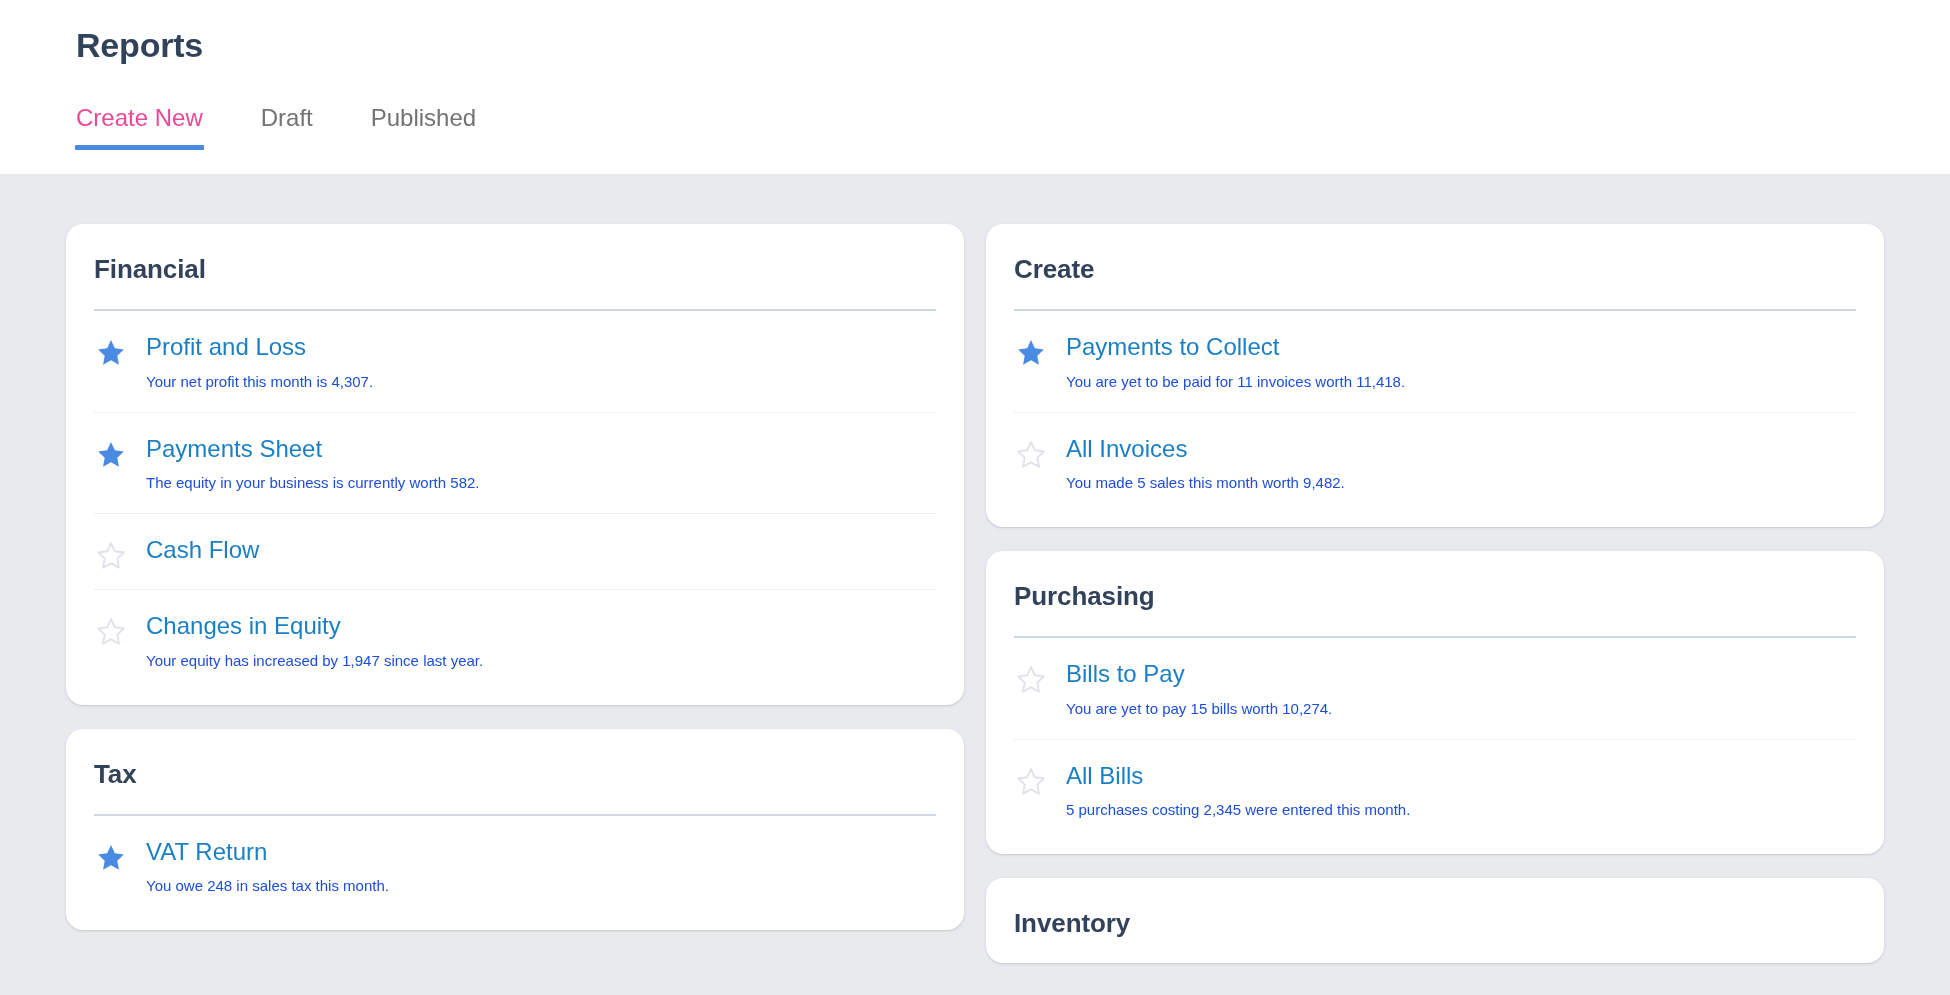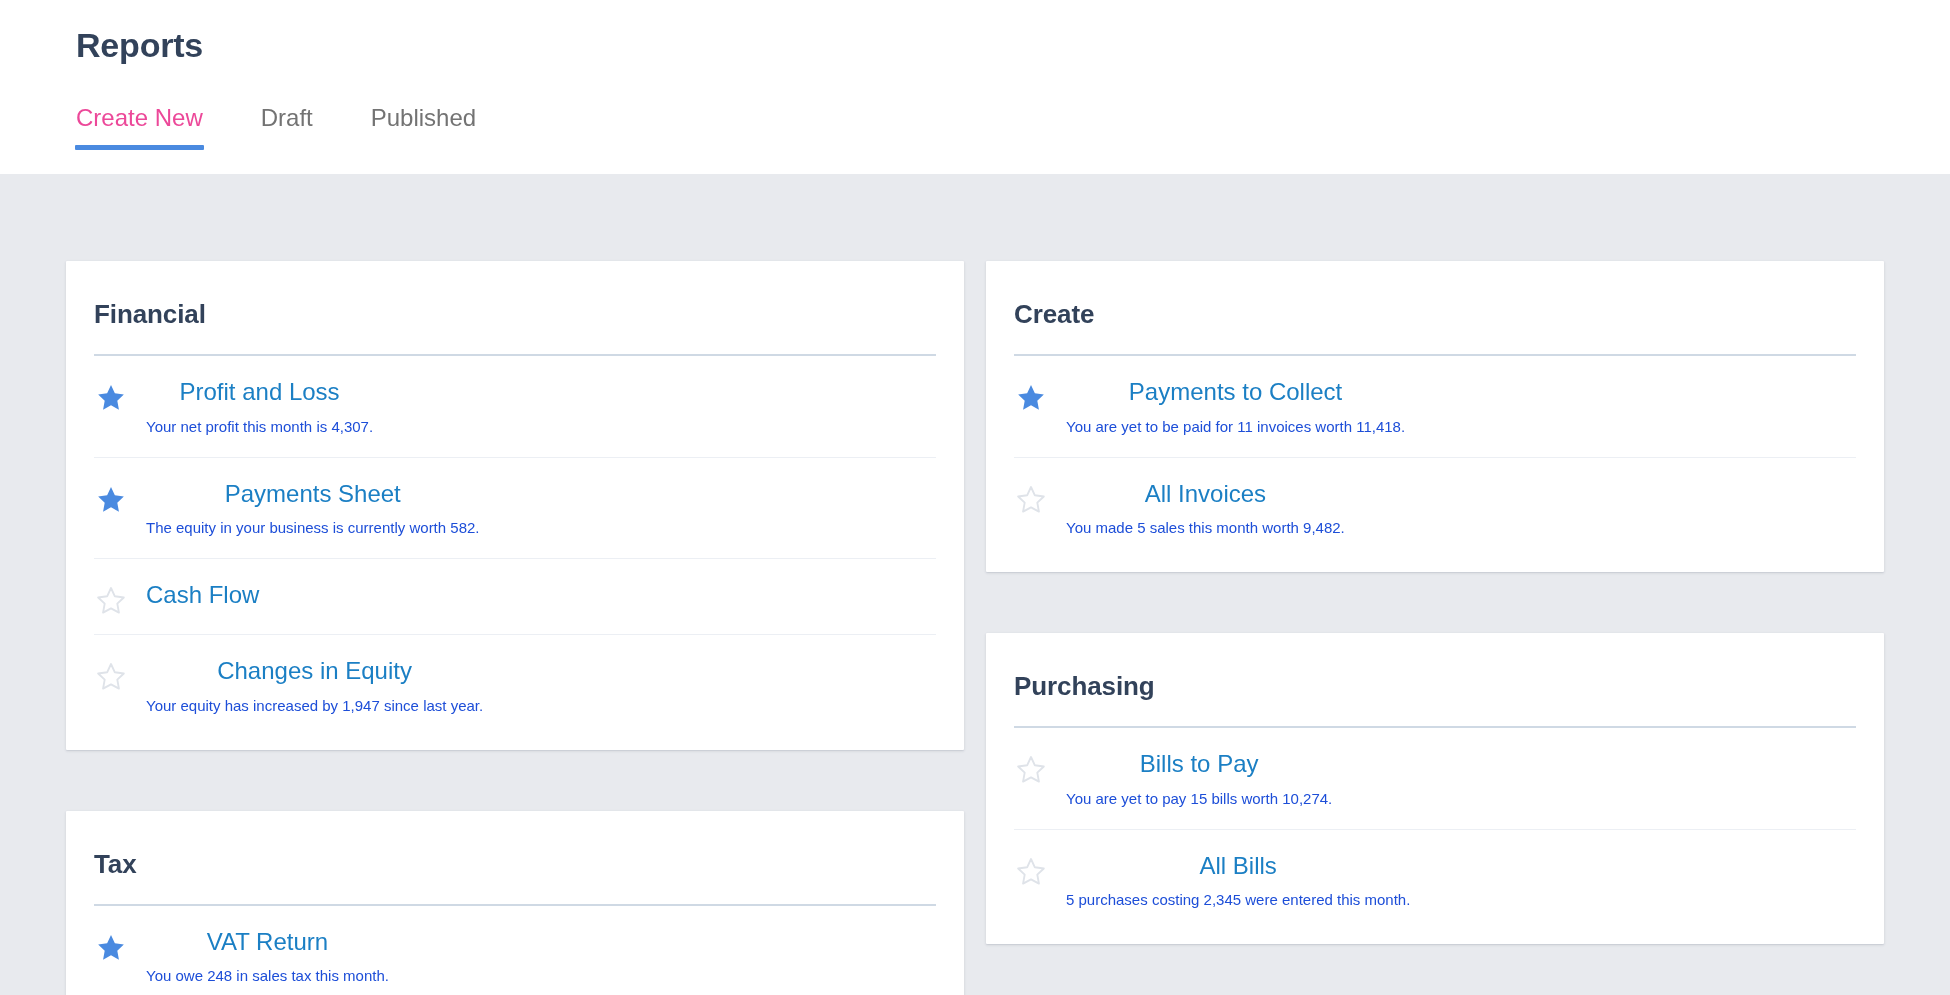--- a/index.html
+++ b/index.html
@@ -79,25 +79,24 @@
     flex: 1 1 0;
     min-width: 0;
     display: flex;
     flex-direction: column;
     gap: 24px;
   }
 
   
   .card {
     background: #ffffff;
-    border-radius: 1px;
+    border-radius: 17px;
     box-shadow: 0 1px 3px rgba(40, 55, 80, 0.14), 0 1px 1px rgba(40,55,80,0.06);
-    padding: 8px 0 14px 0;
+    padding: 0 0 14px 0;
     box-sizing: border-box;
-    margin-top: 37px;
   }
   .card-title {
     font-size: 26px;
     font-weight: bold;
     color: #32425a;
     margin: 0;
     padding: 30px 0 24px 28px;
     letter-spacing: -0.1px;
   }
   .card-title-rule {
@@ -134,21 +133,20 @@
     display: flex;
     flex-direction: column;
   }
   .row-link {
     font-size: 24px;
     color: #1b7fc4;
     text-decoration: none;
     line-height: 1.2;
     cursor: pointer;
     white-space: nowrap;
-    text-align: center;
   }
   .row-desc {
     font-size: 15px;
     color: #1d4ed8;
     margin-top: 11px;
     line-height: 1.25;
     white-space: nowrap;
   }
 
   

